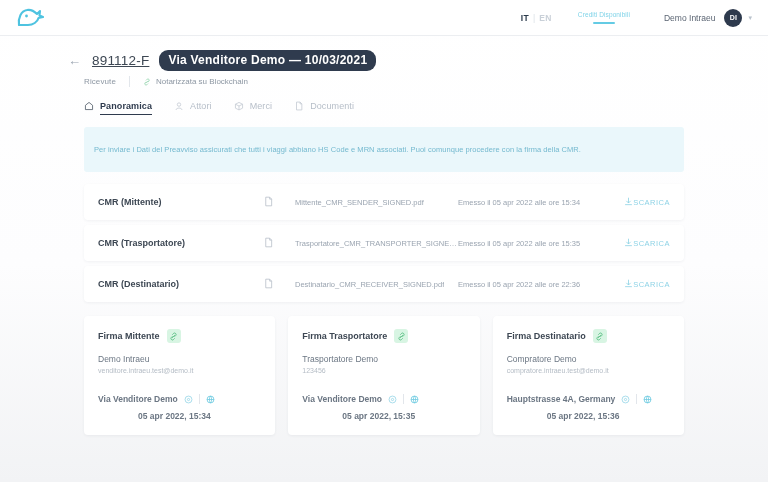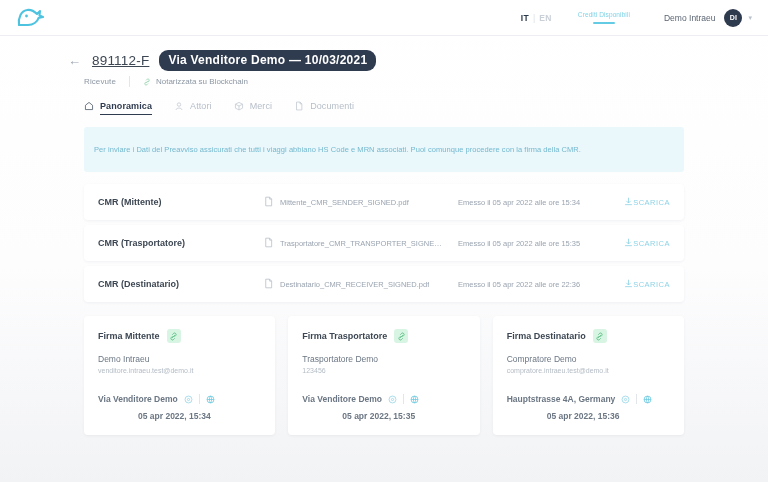--- a/index.html
+++ b/index.html
@@ -179,21 +179,21 @@
     margin-bottom: 5px;
   }
   .cmr-title {
     font-size: 9px;
     font-weight: bold;
     color: #3d4753;
     width: 165px;
     flex: none;
   }
   .cmr-file {
-    display: flex; align-items: center; gap: 6px;
+    display: flex; align-items: center; gap: 21px;
     width: 195px;
     flex: none;
     text-align: center;
   }
   .cmr-file-name {
     font-size: 7.5px;
     color: #9aa4b0;
     white-space: nowrap;
     overflow: hidden;
     text-overflow: ellipsis;

